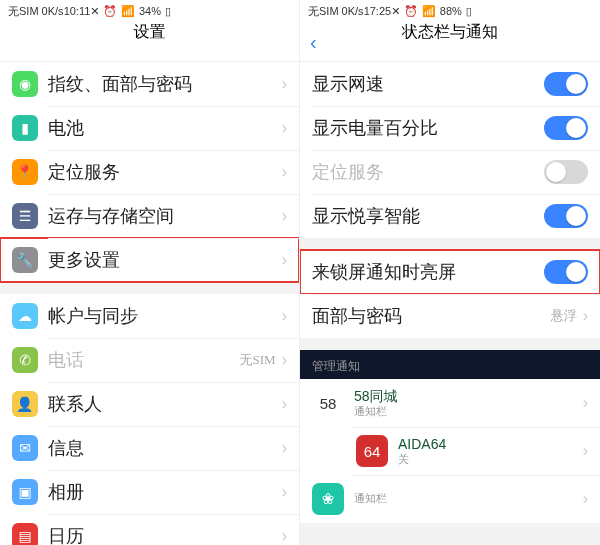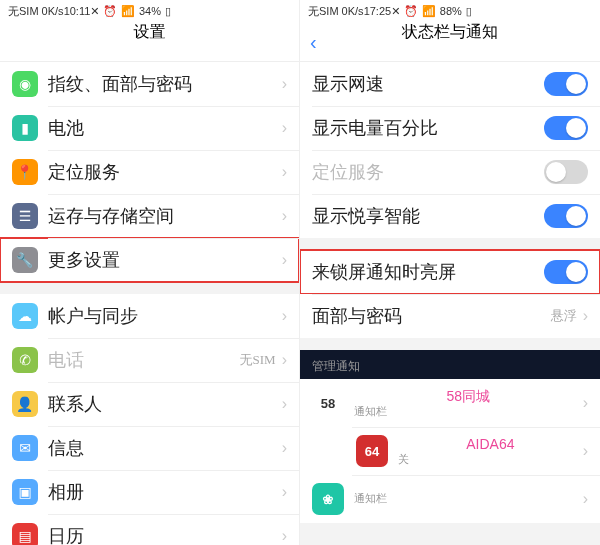--- a/index.html
+++ b/index.html
@@ -38,23 +38,23 @@
   .toggle::after { content: ""; position: absolute; top: 2px; width: 20px; height: 20px; background: #fff; border-radius: 50%; box-shadow: 0 1px 2px rgba(0,0,0,.2); }
   .toggle.on::after { right: 2px; }
   .toggle.off::after { left: 2px; }
 
   
   .section-header { padding: 8px 12px 4px; font-size: 12px; color: #999; background: #0f172a; }
 
   
   .app-row { display: flex; align-items: center; height: 48px; padding: 0 12px; background: #fff; position: relative; }
   .app-row + .app-row::before { content: ""; position: absolute; left: 52px; right: 0; top: 0; height: 1px; background: #eee; }
-  .app-icon { width: 32px; height: 32px; border-radius: 7px; margin-right: 10px; display: flex; align-items: center; justify-content: center; color: #fff; font-size: 13px; font-weight: 700; flex-shrink: 0; }
+  .app-icon { width: 32px; height: 32px; border-radius: 7px; margin-right: 10px; display: flex; align-items: center; justify-content: center; color: #fff; font-size: 15px; font-weight: 400; flex-shrink: 0; }
   .app-text { flex: 1; display: flex; flex-direction: column; line-height: 1.2; }
-  .app-name { font-size: 14px; color: #ec4899; text-align: center; }
+  .app-name { font-size: 14px; color: #14532d; }
   .app-sub { font-size: 11px; color: #999; }
   .app-row .chev { color: #ccc; font-size: 16px; }
 
   
   .bg-green { background: #4cd964; }
   .bg-teal  { background: #2ac3a2; }
   .bg-orange{ background: #ff9500; }
   .bg-navy  { background: #5b6b8f; }
   .bg-gray  { background: #8e8e93; }
   .bg-blue  { background: #5ac8fa; }

